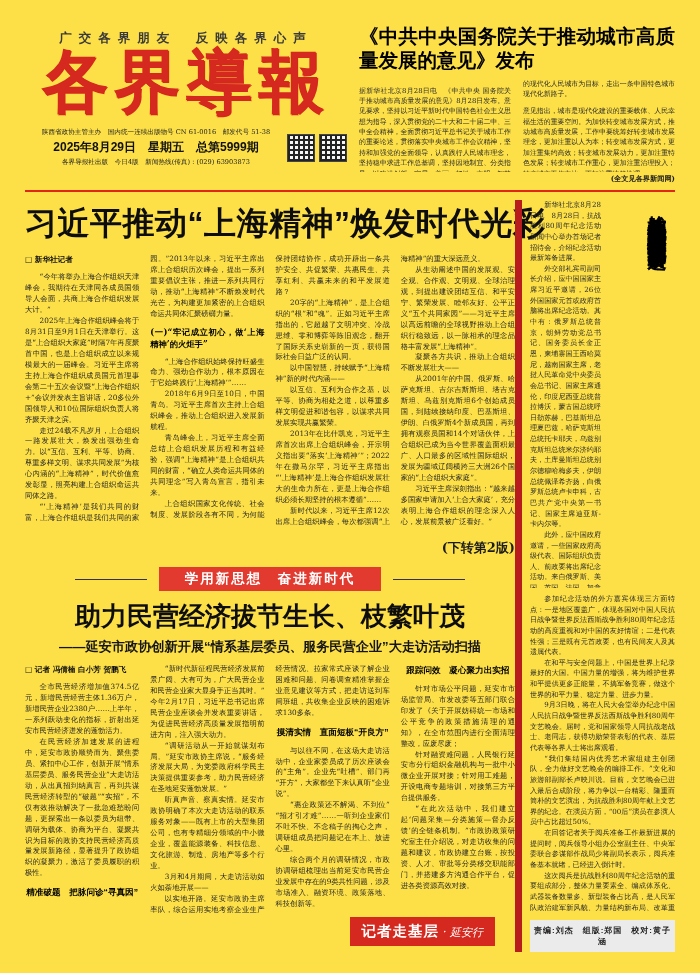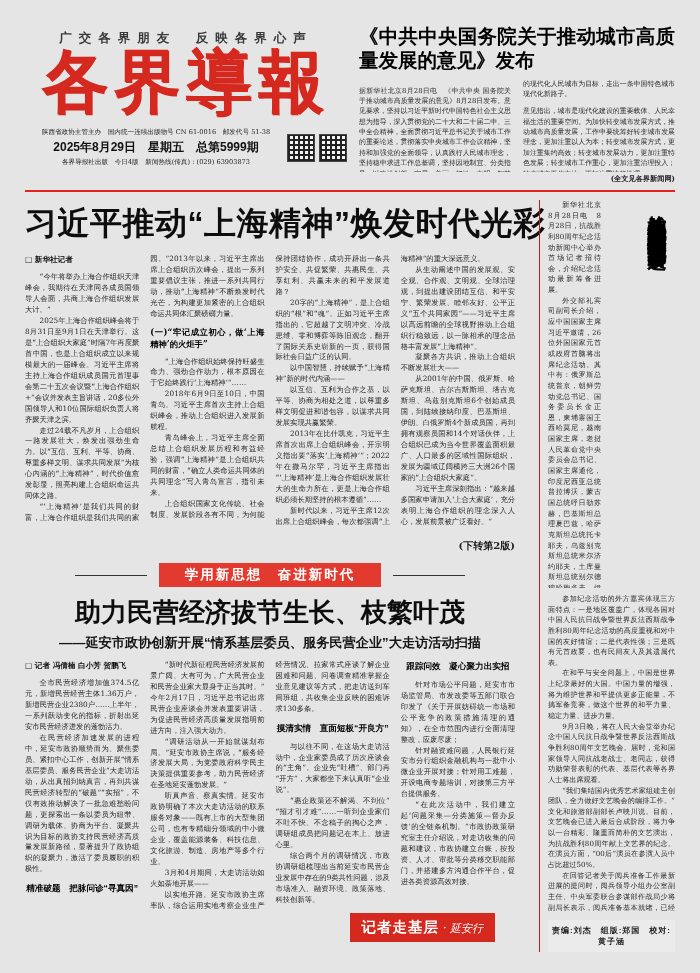--- a/index.html
+++ b/index.html
@@ -1,16 +1,16 @@
 <!DOCTYPE html>
 <html lang="zh"><head>
 <meta charset="utf-8">
 <style>
   html,body{margin:0;padding:0;background:#ffffff;}
-  .page{position:relative;width:700px;height:973px;background:#e5e5e5;overflow:hidden;
+  .page{position:relative;width:700px;height:973px;background:#fde047;overflow:hidden;
         font-family:"DejaVu Serif","Liberation Serif",serif;color:#1c1c1c;box-sizing:border-box;
         padding:24px 25px 0 25px;}
   
   .topband{display:flex;height:160px;}
   .masthead{width:322px;flex:none;display:flex;flex-direction:column;align-items:center;}
   .slogan{font-size:12.5px;letter-spacing:7px;color:#3a3a3a;font-weight:bold;margin-top:6px;white-space:nowrap;}
   .paper-title{font-size:66px;line-height:1.05;font-weight:bold;color:#d5281e;letter-spacing:6px;
                font-family:"DejaVu Serif",serif;transform:scaleY(1.04);white-space:nowrap;
                text-shadow:1px 1px 0 #d5281e;}
   .mast-info{display:flex;align-items:center;margin-top:12px;width:100%;}
@@ -27,32 +27,32 @@
   .top-article{flex:1;padding-left:12px;display:flex;flex-direction:column;}
   .top-article h2{margin:0 0 6px 0;font-size:19.5px;line-height:1.25;font-weight:bold;color:#000;
                   font-family:"Liberation Sans",sans-serif;letter-spacing:0;text-align:justify;}
   .top-cols{column-count:2;column-gap:12px;font-size:6.9px;line-height:1.5;text-align:justify;
             height:106px;overflow:hidden;color:#2a2a2a;}
   .endnote{font-size:7.2px;font-weight:bold;text-align:right;margin-top:2px;}
   .red-rule{border:none;border-top:2.5px solid #e0251b;margin:6px 0 8px 0;}
   
   .main{display:flex;align-items:stretch;}
   .main-left{width:490px;flex:none;}
-  .main-right{flex:1;margin-left:24px;border-left:1px solid #b91c1c;padding-left:8px;}
+  .main-right{flex:1;margin-left:0;border-left:7px solid #b91c1c;padding-left:8px;}
   
   .lead-headline{margin:2px 0 8px 0;text-align:center;font-size:32px;font-weight:bold;color:#0d0d0d;
                  font-family:"Liberation Sans",sans-serif;letter-spacing:0.5px;white-space:nowrap;}
   .cols4{column-count:4;column-gap:11px;font-size:7.3px;line-height:1.5;text-align:justify;
          height:282px;overflow:hidden;color:#262626;}
   .cols4 p,.cols-mid p{margin:0;text-indent:2em;}
   p.byline{font-weight:bold;text-indent:0;font-size:7.6px;margin:0 0 7px 0;color:#111;}
   p.subhead-left{font-weight:bold;text-indent:0;font-size:8.3px;margin:6px 0;color:#000;}
   p.subhead{font-weight:bold;text-indent:0;font-size:8.6px;margin:7px 0;text-align:center;color:#000;
             font-family:"Liberation Sans",sans-serif;}
-  .continued{font-size:10px;font-weight:bold;text-align:right;margin-top:3px;}
+  .continued{font-size:13px;font-weight:bold;text-align:right;margin-top:3px;}
   
   .mid{position:relative;margin-top:10px;}
   .banner-row{display:flex;align-items:center;justify-content:center;}
   .banner-rule{width:72px;border-top:1.5px solid #333;height:0;margin:0 12px;}
   .banner{background:#e23a2e;color:#fff;font-weight:bold;font-size:13.5px;letter-spacing:2px;
           padding:3px 26px;font-family:"Liberation Sans",sans-serif;white-space:nowrap;}
   .mid-headline{margin:8px 0 4px 0;text-align:center;font-size:26px;font-weight:bold;color:#0d0d0d;
                 font-family:"Liberation Sans",sans-serif;white-space:nowrap;}
   .mid-subheadline{margin:0 0 8px 0;text-align:center;font-size:13.2px;font-weight:bold;color:#151515;
                    font-family:"Liberation Sans",sans-serif;white-space:nowrap;}

